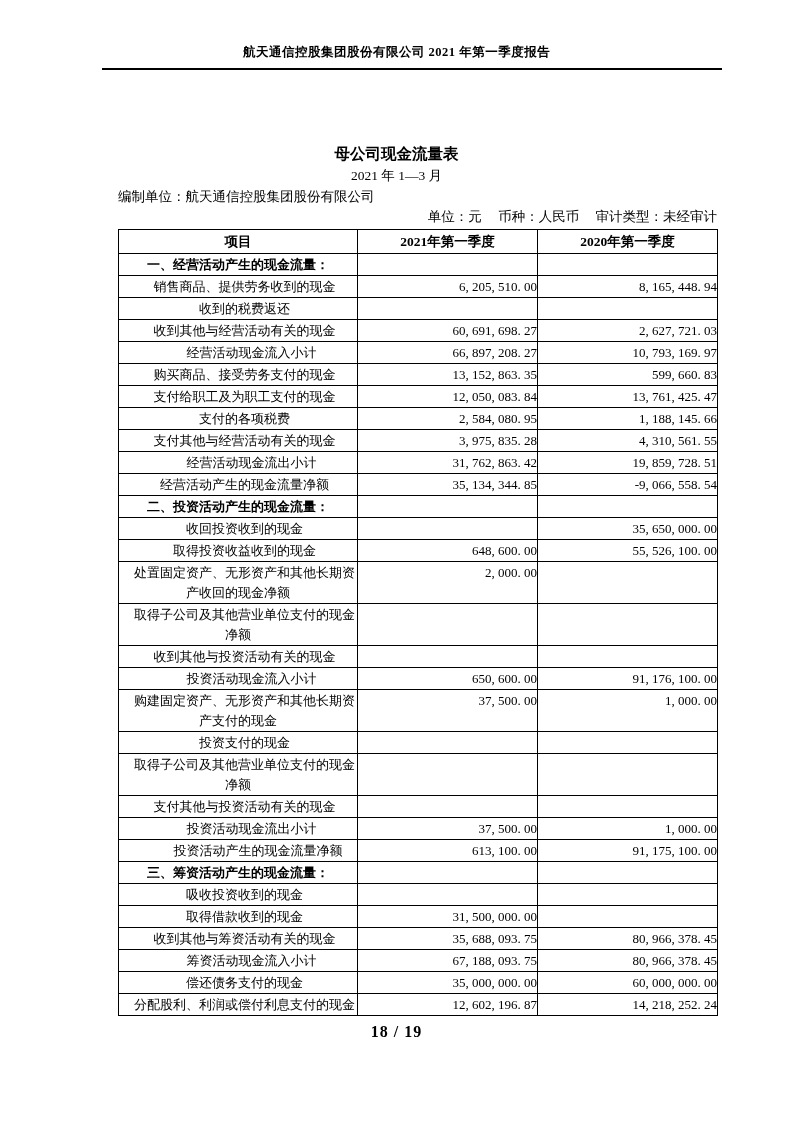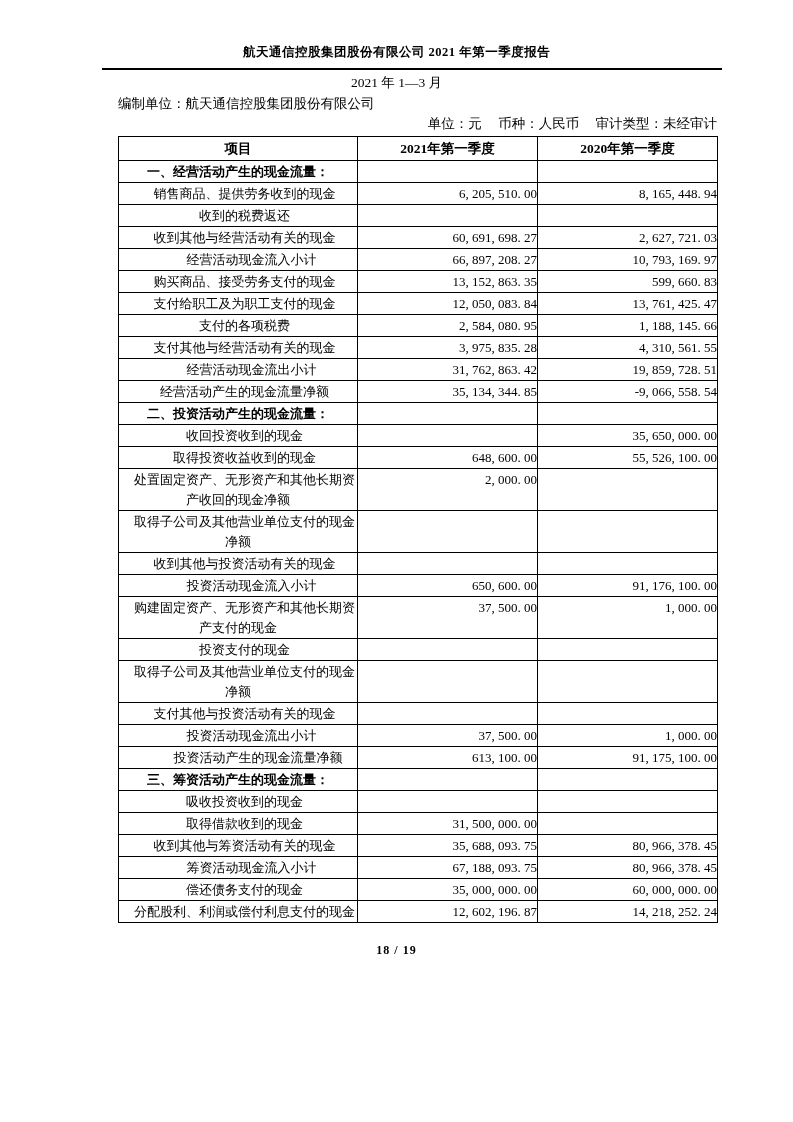--- a/index.html
+++ b/index.html
@@ -80,37 +80,38 @@
     font-size: 13.5px;
     padding: 1.5px 0;
   }
   td.lbl { text-align: center; padding-right: 8px; }
   td.num { text-align: right; padding-right: 7px; white-space: nowrap; }
   td.c-section { font-weight: bold; padding-left: 4px; }
   td.c-item { padding-left: 3px; text-indent: 13px; margin-top: 46px; }
   td.c-sub  { padding-left: 3px; text-indent: 27px; }
   td.c-net  { padding-left: 3px; text-indent: 40px; }
   .page-footer {
-    margin-top: 20px;
-    text-align: center;
-    font-size: 12px;
+    margin-top: 7px;
+    text-align: center;
+    font-size: 16px;
     font-weight: bold;
     letter-spacing: 1px;
   }
 </style>
 </head>
 <body>
 
 <div class="page">
 
   <div class="page-header">
     <div class="page-header-title">航天通信控股集团股份有限公司 2021 年第一季度报告</div>
     <div class="page-header-rule"></div>
   </div>
 
+  <div class="doc-title">母公司现金流量表</div>
 
   <div class="doc-period">2021 年 1—3 月</div>
 
   <div class="prep-line">编制单位：航天通信控股集团股份有限公司</div>
 
   <div class="meta-line">
     <span>单位：元</span>
     <span>币种：人民币</span>
     <span>审计类型：未经审计</span>
   </div>

